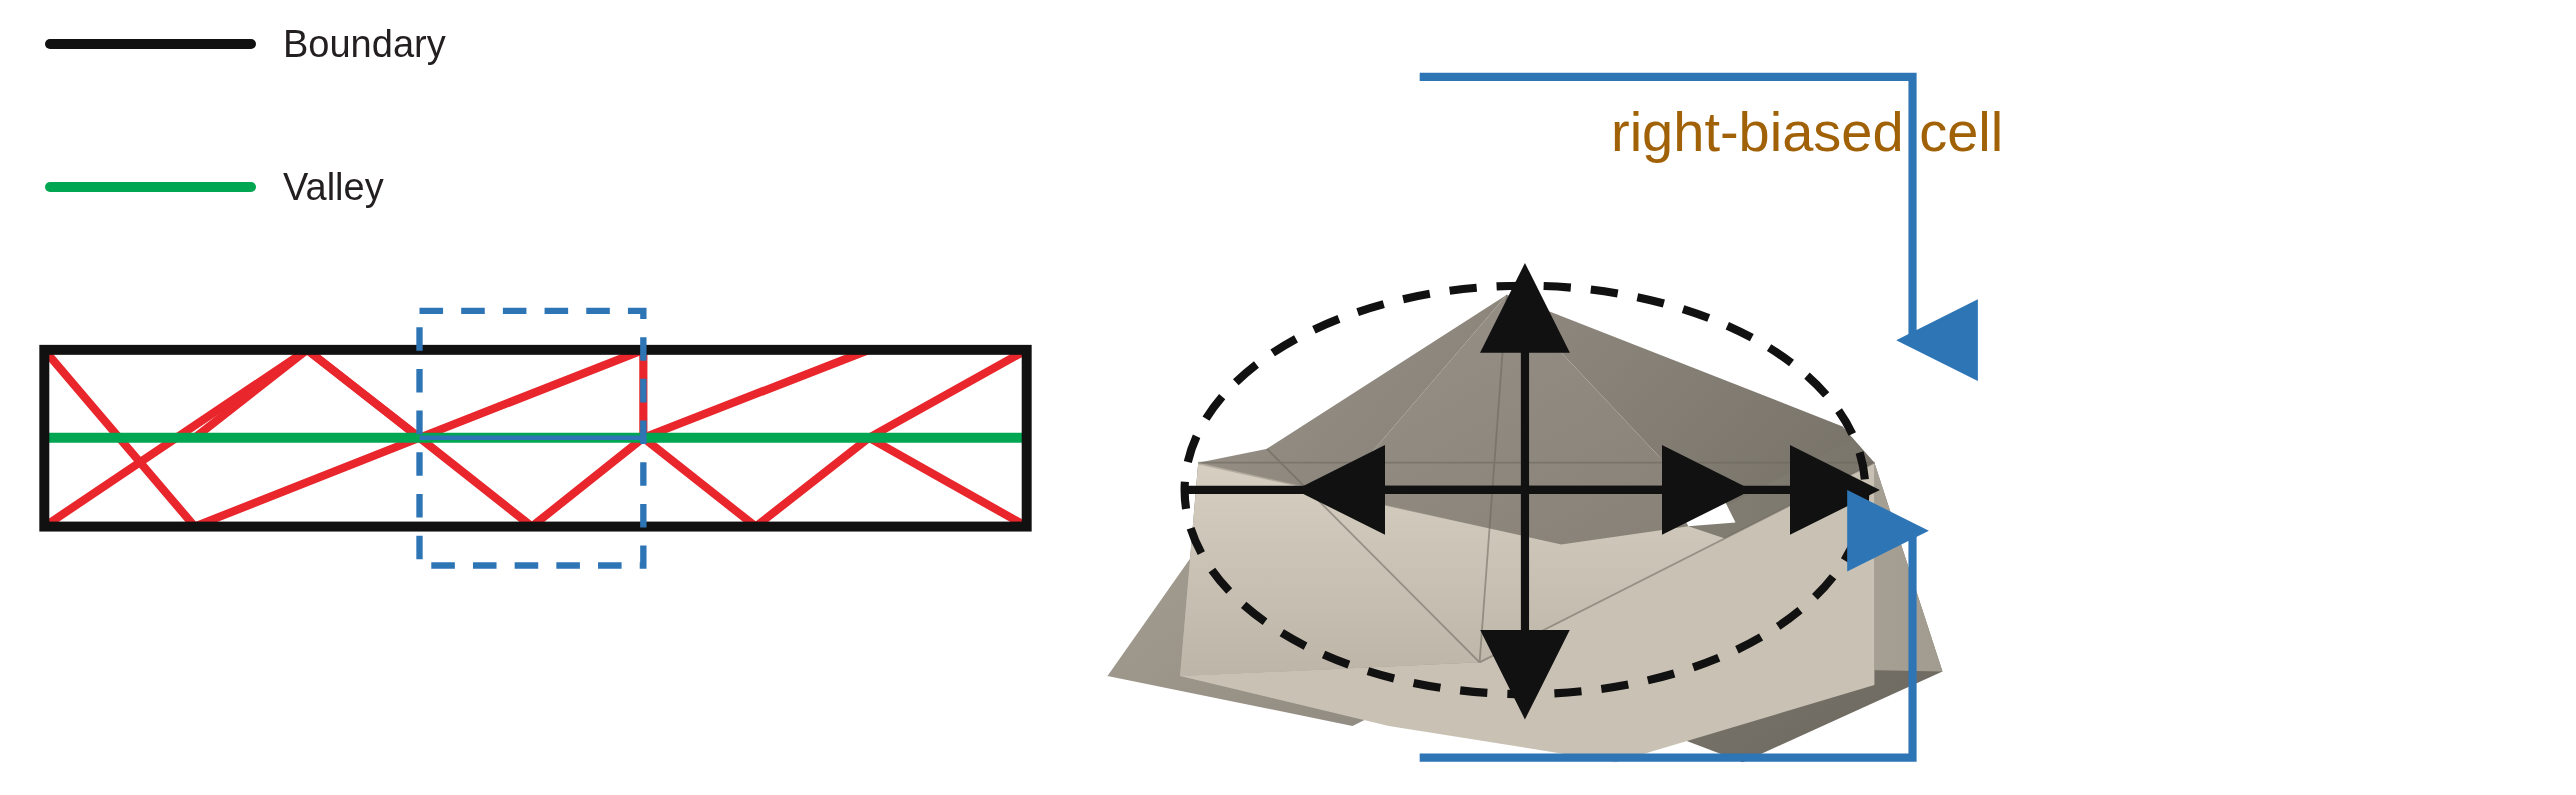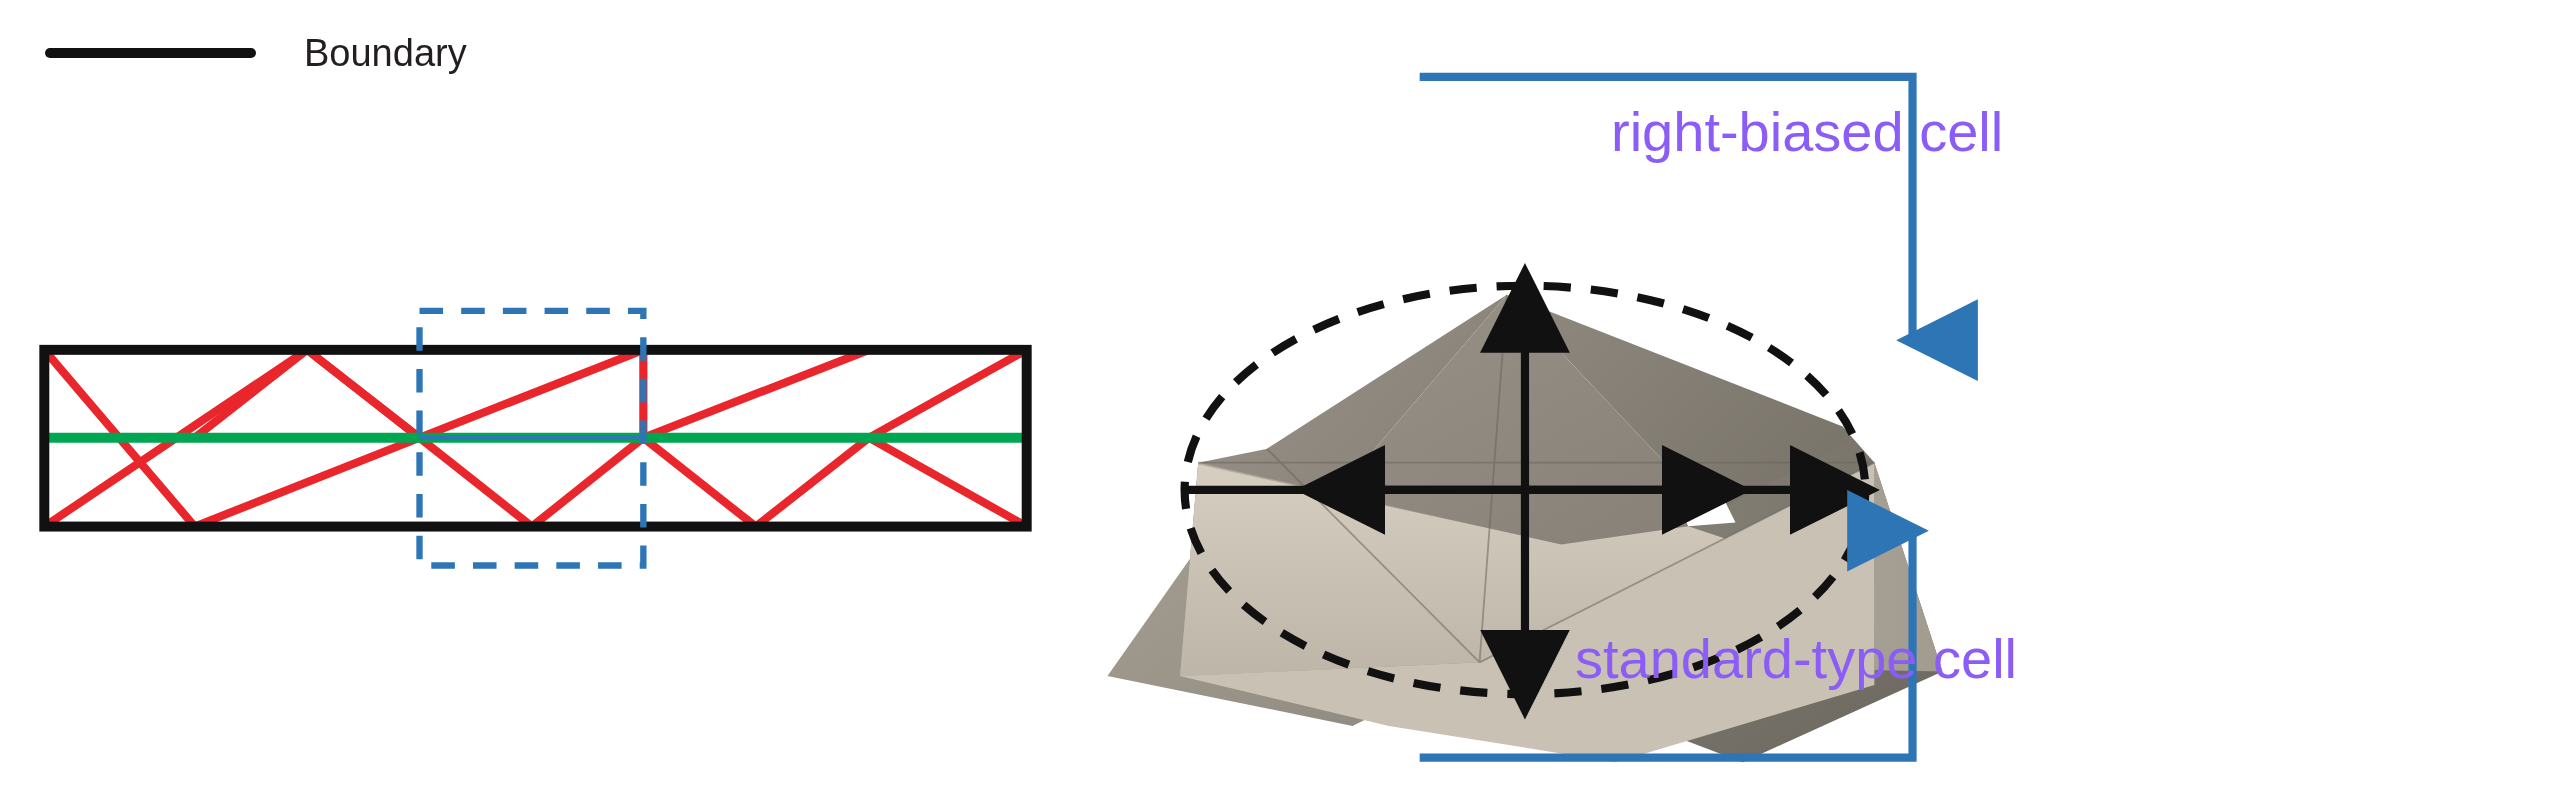--- a/index.html
+++ b/index.html
@@ -28,21 +28,21 @@
     width: 472px;
     height: 263px;
   }
   .legend-row {
     position: absolute;
     left: 0;
     height: 54px;
     display: flex;
     align-items: center;
   }
-  .legend-row.r0 { top: 17px; gap: 21px; }
+  .legend-row.r0 { top: 8px; }
   .legend-row.r1 { top: 78px; }
   .legend-row.r2 { top: 151px; }
   .legend-swatch {
     width: 211px;
     height: 10px;
     border-radius: 5.4px;
     flex: 0 0 auto;
   }
   .legend-label {
     margin-left: 27px;
@@ -66,21 +66,21 @@
     position: absolute;
     left: 1053px;
     top: 36px;
     width: 1523px;
     height: 759px;
   }
   #model-svg { display: block; }
   .fig-label {
     position: absolute;
     font-size: 56px;
-    color: #8b5cf6;
+    color: #a16207;
     line-height: 1;
     white-space: nowrap;
     font-family: "Liberation Sans", sans-serif;
   }
   #label-right-biased { left: 558px; top: 68px; }
   #label-standard-type { left: 522px; top: 595px; }
   #label-heterocystic { left: 908px; top: 363px; }
 </style>
 </head>
 <body>
@@ -88,20 +88,24 @@
 <div id="figure-root">
 
   <div id="legend">
 
     <div class="legend-row r0">
       <span class="legend-swatch" style="background:#111111;"></span>
       <span class="legend-label">Boundary</span>
     </div>
 
 
+    <div class="legend-row r2">
+      <span class="legend-swatch" style="background:#00a651;"></span>
+      <span class="legend-label">Valley</span>
+    </div>
 
   </div>
 
   <div id="crease-pattern">
     <svg id="crease-svg" width="1017" height="290" viewBox="0 0 1120 320">
 
       <rect x="18" y="55" width="1084" height="195" fill="#ffffff"></rect>
 
       <g stroke="#e8262c" stroke-width="9" stroke-linecap="round">
         <line x1="18" y1="55" x2="184" y2="250"></line>
@@ -214,18 +218,17 @@
       <line x1="520" y1="268" x2="520" y2="735" stroke="#111111" stroke-width="9" marker-start="url(#arrowBlackStart)" marker-end="url(#arrowBlackEnd)" transform="rotate(90 520 500)"></line>
       <line x1="520" y1="268" x2="520" y2="735" stroke="#111111" stroke-width="9" marker-start="url(#arrowBlackStart)" marker-end="url(#arrowBlackEnd)"></line>
       <line x1="148" y1="500" x2="893" y2="500" stroke="#111111" stroke-width="9" marker-end="url(#arrowBlackEnd)"></line>
 
       <polyline points="404,45 947,45 947,335" fill="none" stroke="#2e75b6" stroke-width="9" marker-end="url(#arrowBlueDown)"></polyline>
       <polyline points="404,795 947,795 947,545" fill="none" stroke="#2e75b6" stroke-width="9" marker-end="url(#arrowBlueUp)"></polyline>
     </svg>
 
     <span class="fig-label" id="label-right-biased">right-biased cell</span>
 
-    <span class="fig-label" id="label-standard-type">standard-type cell</span>
 
   </div>
 
 </div>
 
 
 </body></html>

